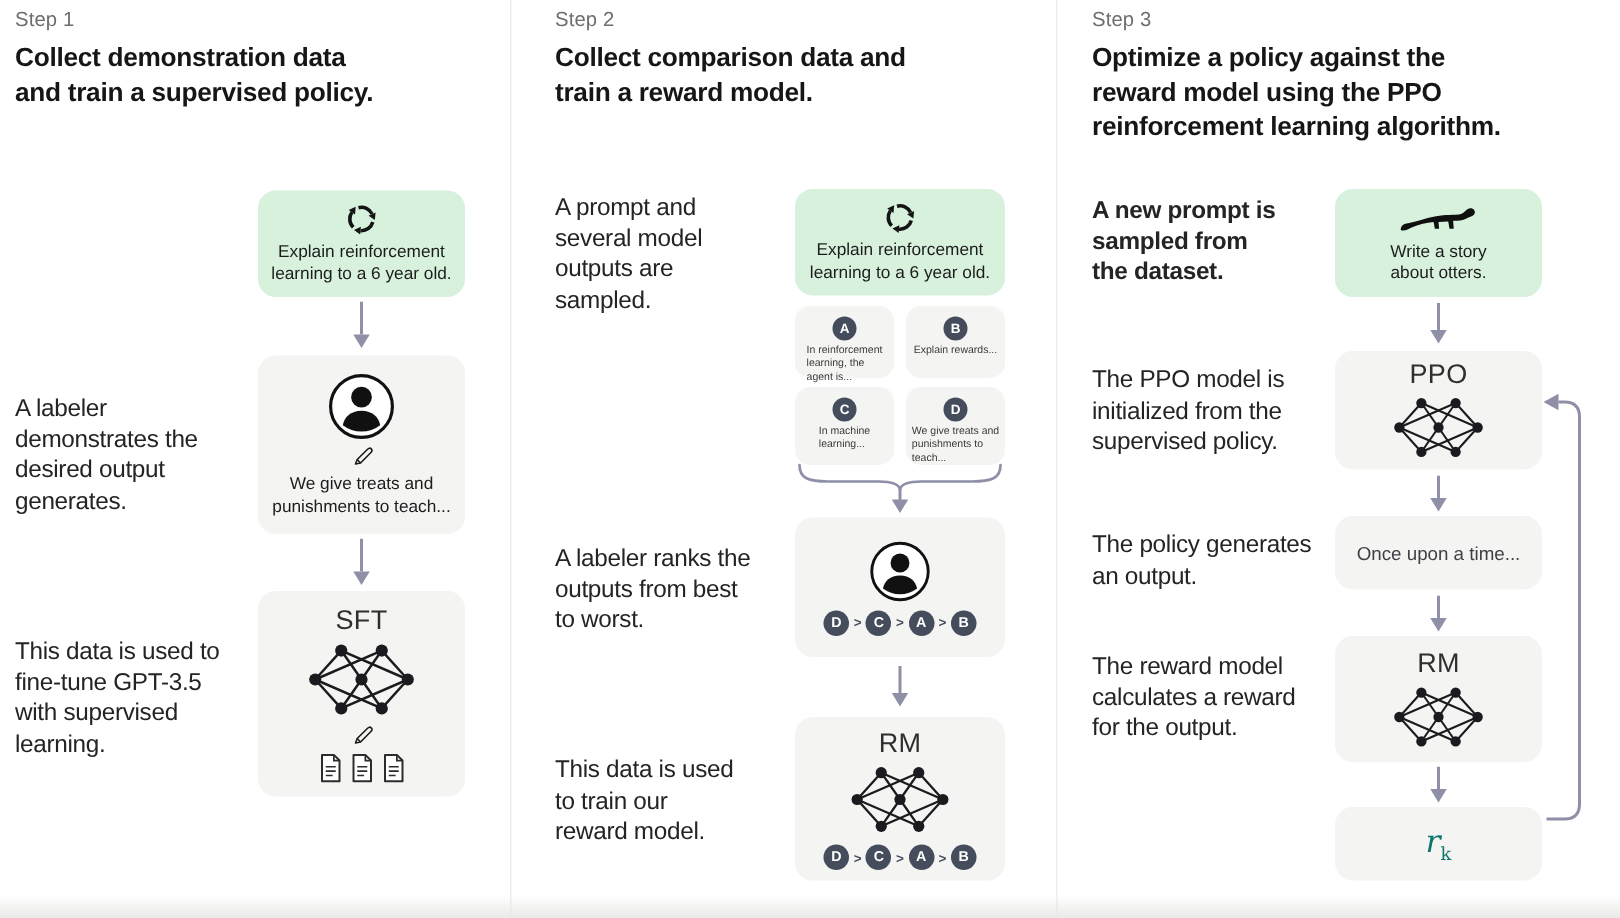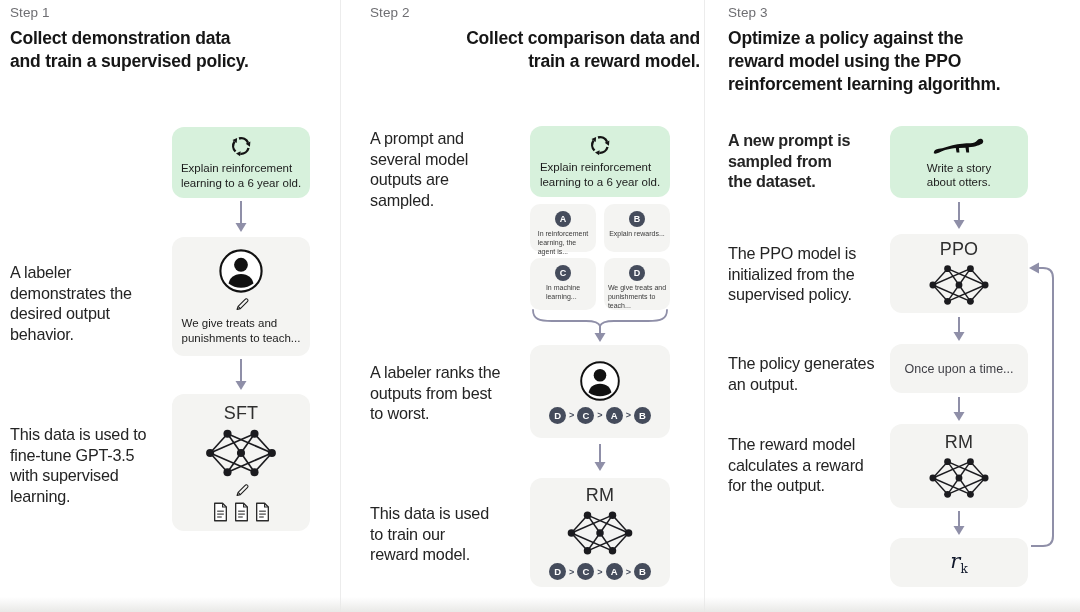--- a/index.html
+++ b/index.html
@@ -5,21 +5,21 @@
   html,body{margin:0;padding:0;background:#fff;}
   .stage{position:relative;width:1080px;height:612px;background:#fff;overflow:hidden;
          font-family:"Liberation Sans","DejaVu Sans",sans-serif;color:#202123;}
   .divider{position:absolute;top:0;bottom:0;width:1px;background:var(--divider,#ececec);}
   .step-label{position:absolute;font-size:13.5px;color:#6e6e72;letter-spacing:.1px;}
   .heading{position:absolute;font-size:17.5px;font-weight:bold;line-height:1.3;
            white-space:pre-line;letter-spacing:-.2px;color:#161616;}
   .caption{position:absolute;font-size:16.2px;line-height:1.27;white-space:pre-line;
            letter-spacing:-.2px;color:#242424;}
   .box{position:absolute;border-radius:12px;display:flex;flex-direction:column;
-       align-items:center;justify-content:center;box-sizing:border-box;}
+       align-items:center;justify-content:center;text-align:center;box-sizing:border-box;}
   .green{background:var(--green-box,#d7f1dc);}
   .gray{background:var(--gray-box,#f4f4f2);}
   .box-text{font-size:11.5px;line-height:1.25;white-space:pre-line;color:#1c1c1c;margin-top:4px;}
   .model-label{font-size:18px;color:#2f2f2f;letter-spacing:.2px;margin-bottom:2px;}
   .out-box{position:absolute;background:var(--gray-box,#f4f4f2);border-radius:10px;
            display:flex;flex-direction:column;align-items:center;box-sizing:border-box;
            padding-top:7px;gap:3px;}
   .tiny{font-size:7px;line-height:1.25;white-space:pre-line;color:#3a3a3a;}
   .badge{border-radius:50%;background:var(--badge-dark,#454c5c);color:#fff;font-weight:bold;
          display:flex;align-items:center;justify-content:center;flex:none;}
@@ -30,21 +30,21 @@
   .arrow{position:absolute;}
   .arrow line{stroke:var(--arrow,#8f8fa8);stroke-width:2;}
   .arrow polygon{fill:var(--arrow,#8f8fa8);}
   .brace path{stroke:var(--arrow,#8f8fa8);stroke-width:1.8;fill:none;stroke-linecap:round;}
   .brace polygon{fill:var(--arrow,#8f8fa8);}
   .loop path{stroke:var(--arrow,#8f8fa8);stroke-width:2;fill:none;}
   .loop polygon{fill:var(--arrow,#8f8fa8);}
   .net line{stroke:var(--ink,#1b1b1f);stroke-width:1.7;}
   .net circle{fill:var(--ink,#1b1b1f);}
   .icon{display:block;}
-  .rk{font-family:"DejaVu Serif","Liberation Serif",serif;font-size:21px;color:#0f172a;}
+  .rk{font-family:"DejaVu Serif","Liberation Serif",serif;font-size:21px;color:#0f766e;}
   .rk i{font-style:italic;}
   .rk sub{font-size:12px;}
   .footer-edge{position:absolute;left:0;right:0;bottom:0;height:15px;
                background:linear-gradient(180deg,rgba(233,233,231,0),#e9e9e7);}
 </style>
 </head>
 <body>
 
 <div class="stage">
 
@@ -145,28 +145,28 @@
           <line x1="6" y1="11" x2="14" y2="11" stroke="#2c2c2c" stroke-width="1.3"></line>
           <line x1="6" y1="14.5" x2="14" y2="14.5" stroke="#2c2c2c" stroke-width="1.3"></line>
           <line x1="6" y1="18" x2="11.5" y2="18" stroke="#2c2c2c" stroke-width="1.3"></line>
         </svg>
     </div>
   </div>
 
   <div class="caption" style="left:10px;top:262px;width:170px;">A labeler
 demonstrates the
 desired output
-behavior.</div>
+generates.</div>
   <div class="caption" style="left:10px;top:424px;width:180px;">This data is used to
 fine-tune GPT-3.5
 with supervised
 learning.</div>
 
   <div class="step-label" style="left:370px;top:5px;">Step 2</div>
-  <div class="heading" style="left:370px;top:27px;width:330px;text-align:right;">Collect comparison data and
+  <div class="heading" style="left:370px;top:27px;width:330px;">Collect comparison data and
 train a reward model.</div>
 
   <div class="caption" style="left:370px;top:128px;width:150px;">A prompt and
 several model
 outputs are
 sampled.</div>
 
   <div class="box green" style="left:530px;top:126px;width:140px;height:71px;">
     <svg class="icon" width="22" height="22" viewBox="0 0 24 24">
       <g stroke="#141414" stroke-width="2.6" fill="none">

